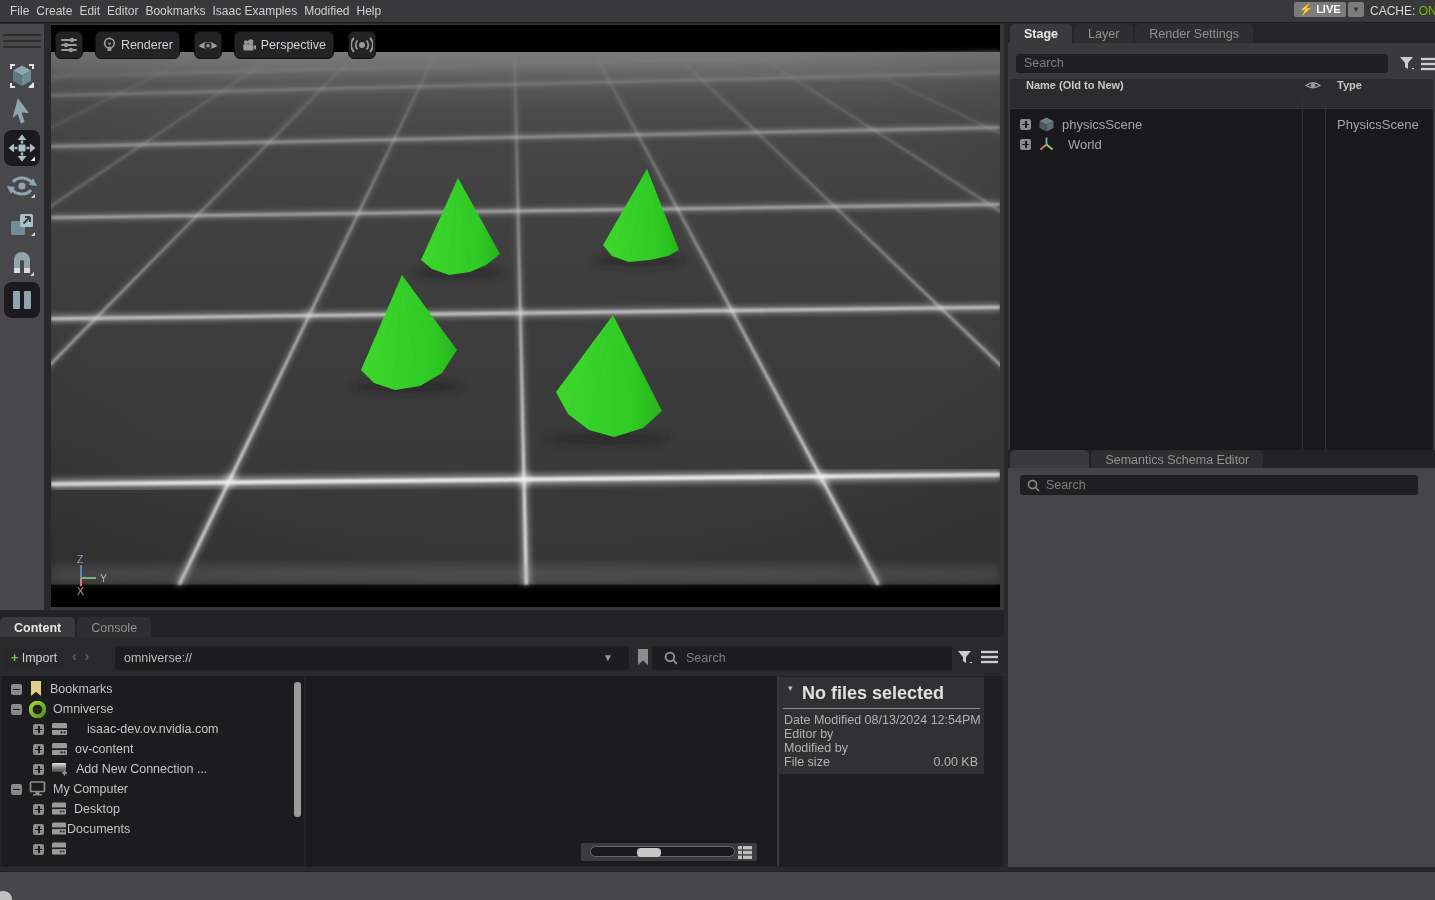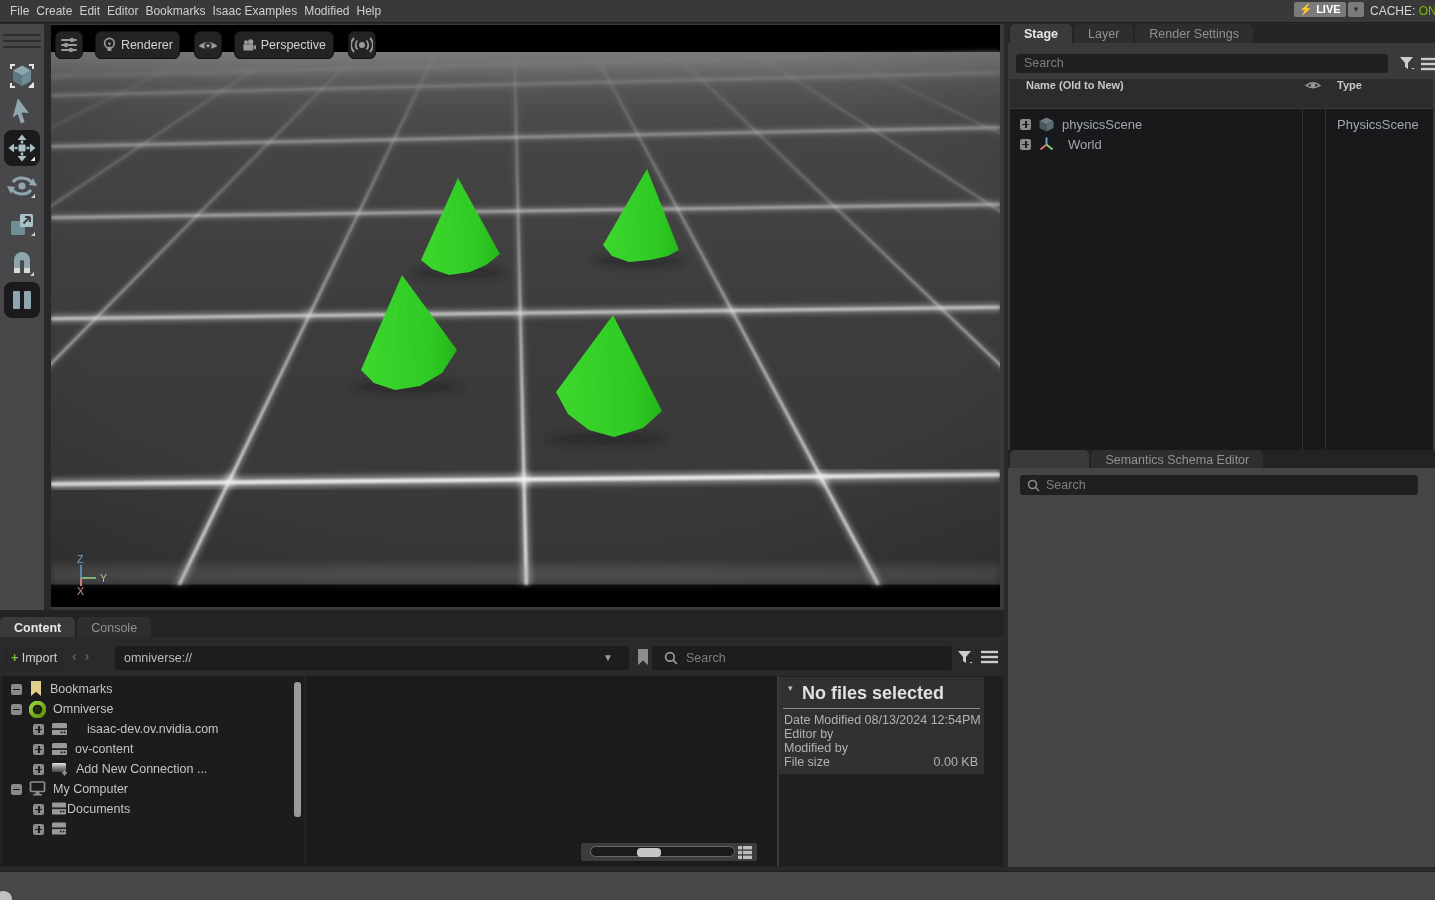--- a/index.html
+++ b/index.html
@@ -495,20 +495,33 @@
           <span style="margin-left:31px" class="pbox">
             <i class="h"></i>
             <i class="v"></i>
           </span>
           <span style="margin-left:7px"><svg width="16" height="13" viewBox="0 0 16 13" style="vertical-align:-2px">
               <path d="M2.4 0.5 h11.2 a1.4 1.4 0 0 1 1.4 1.4 V11.5 a1 1 0 0 1 -1 1 H2 a1 1 0 0 1 -1 -1 V1.9 A1.4 1.4 0 0 1 2.4 0.5 Z" fill="#9a9a9a"></path>
               <rect x="1" y="5.4" width="14" height="1.7" fill="#232325"></rect>
               <circle cx="9.8" cy="9.5" r="1" fill="#232325"></circle>
               <circle cx="12.6" cy="9.5" r="1" fill="#232325"></circle>
             </svg></span>
+          <span style="margin-left:7px">Desktop</span>
+        </div>
+  <div class="crow" style="top:3px">
+          <span style="margin-left:31px" class="pbox">
+            <i class="h"></i>
+            <i class="v"></i>
+          </span>
+          <span style="margin-left:7px"><svg width="16" height="13" viewBox="0 0 16 13" style="vertical-align:-2px">
+              <path d="M2.4 0.5 h11.2 a1.4 1.4 0 0 1 1.4 1.4 V11.5 a1 1 0 0 1 -1 1 H2 a1 1 0 0 1 -1 -1 V1.9 A1.4 1.4 0 0 1 2.4 0.5 Z" fill="#9a9a9a"></path>
+              <rect x="1" y="5.4" width="14" height="1.7" fill="#232325"></rect>
+              <circle cx="9.8" cy="9.5" r="1" fill="#232325"></circle>
+              <circle cx="12.6" cy="9.5" r="1" fill="#232325"></circle>
+            </svg></span>
           <span style="">Documents</span>
         </div>
   <div class="crow" style="top:3px">
           <span style="margin-left:31px" class="pbox">
             <i class="h"></i>
             <i class="v"></i>
           </span>
           <span style="margin-left:7px"><svg width="16" height="13" viewBox="0 0 16 13" style="vertical-align:-2px">
               <path d="M2.4 0.5 h11.2 a1.4 1.4 0 0 1 1.4 1.4 V11.5 a1 1 0 0 1 -1 1 H2 a1 1 0 0 1 -1 -1 V1.9 A1.4 1.4 0 0 1 2.4 0.5 Z" fill="#9a9a9a"></path>
               <rect x="1" y="5.4" width="14" height="1.7" fill="#232325"></rect>

